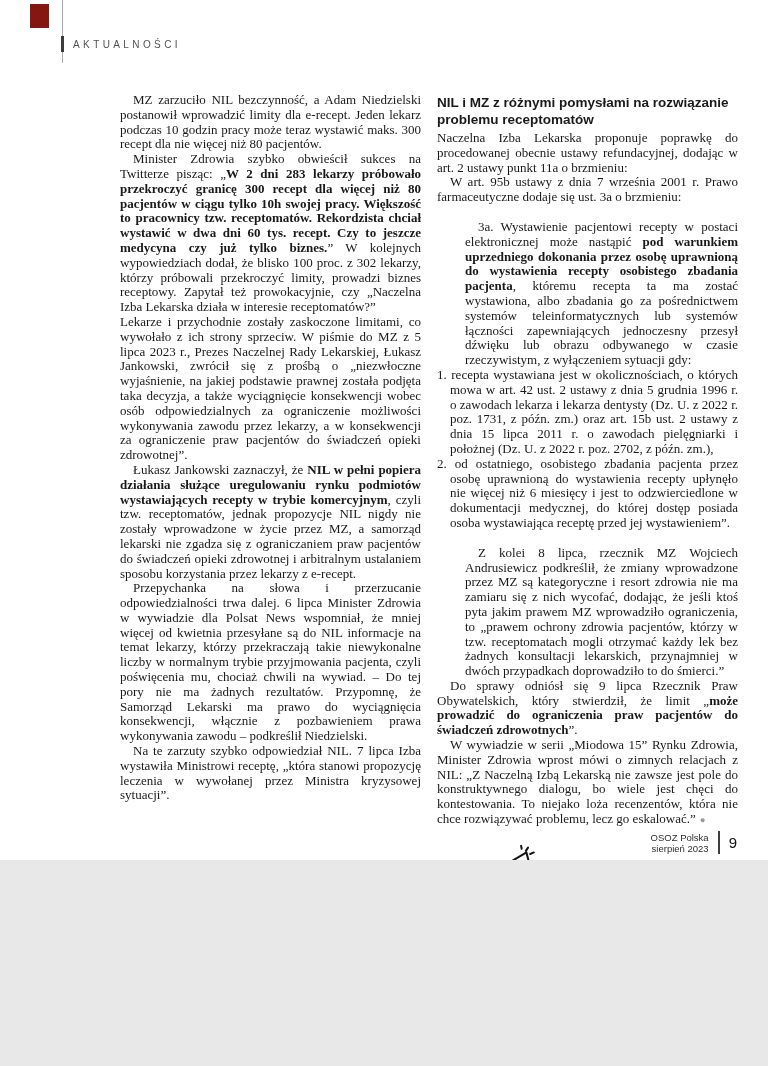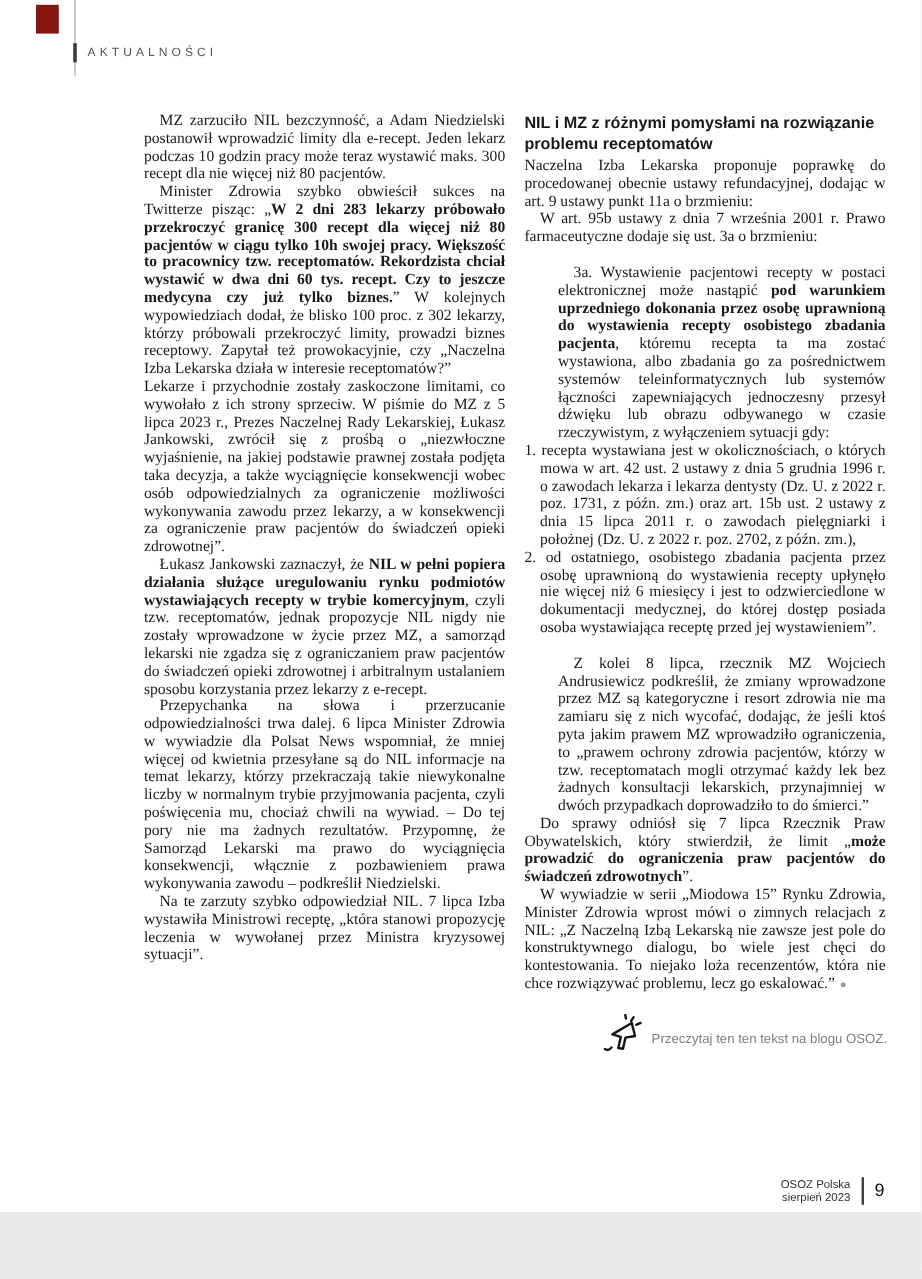--- a/index.html
+++ b/index.html
@@ -1,16 +1,16 @@
 <!DOCTYPE html>
 <html lang="pl"><head>
 <meta charset="utf-8">
 <style>
   html,body { margin:0; padding:0; background:#e8e8e8; }
-  .page { position:relative; width:768px; height:1010px; background:#ffffff; overflow:hidden; margin:0 auto; }
+  .page { position:relative; width:768px; height:860px; background:#ffffff; overflow:hidden; margin:0 auto; }
 
   .corner-accent { position:absolute; left:30px; top:4px; width:19px; height:24px; }
   .header-rule { position:absolute; left:62px; top:0; width:1px; height:63px; background:#a9a9a9; }
   .header-tick { position:absolute; left:61px; top:36px; width:3px; height:16px; background:#3c3c3c; }
   .section-label { position:absolute; left:73px; top:39px; font:400 10px "Liberation Sans",sans-serif;
                    letter-spacing:3.4px; color:#525252; }
 
   .columns { position:absolute; left:120px; top:93px; width:618px; display:flex; gap:16px; }
   .col { width:301px; font:13px/14.8px "Liberation Serif",serif; color:#191919;
          text-align:justify; hyphens:auto; -webkit-hyphens:auto; }
@@ -47,27 +47,27 @@
     <div class="col">
         <p class="ind "><span>MZ zarzuciło NIL bezczynność, a Adam Niedzielski postanowił wprowadzić limity dla e-recept. Jeden lekarz podczas 10 godzin pracy może teraz wystawić maks. 300 recept dla nie więcej niż 80 pacjentów.</span></p>
         <p class="ind "><span>Minister Zdrowia szybko obwieścił sukces na Twitterze pisząc: „</span><span class="b">W 2 dni 283 lekarzy próbowało przekroczyć granicę 300 recept dla więcej niż 80 pacjentów w ciągu tylko 10h swojej pracy. Większość to pracownicy tzw. receptomatów. Rekordzista chciał wystawić w dwa dni 60 tys. recept. Czy to jeszcze medycyna czy już tylko biznes.</span><span>” W kolejnych wypowiedziach dodał, że blisko 100 proc. z 302 lekarzy, którzy próbowali przekroczyć limity, prowadzi biznes receptowy. Zapytał też prowokacyjnie, czy „Naczelna Izba Lekarska działa w interesie receptomatów?”</span></p>
         <p class=""><span>Lekarze i przychodnie zostały zaskoczone limitami, co wywołało z ich strony sprzeciw. W piśmie do MZ z 5 lipca 2023 r., Prezes Naczelnej Rady Lekarskiej, Łukasz Jankowski, zwrócił się z prośbą o „niezwłoczne wyjaśnienie, na jakiej podstawie prawnej została podjęta taka decyzja, a także wyciągnięcie konsekwencji wobec osób odpowiedzialnych za ograniczenie możliwości wykonywania zawodu przez lekarzy, a w konsekwencji za ograniczenie praw pacjentów do świadczeń opieki zdrowotnej”.</span></p>
         <p class="ind "><span>Łukasz Jankowski zaznaczył, że </span><span class="b">NIL w pełni popiera działania służące uregulowaniu rynku podmiotów wystawiających recepty w trybie komercyjnym</span><span>, czyli tzw. receptomatów, jednak propozycje NIL nigdy nie zostały wprowadzone w życie przez MZ, a samorząd lekarski nie zgadza się z ograniczaniem praw pacjentów do świadczeń opieki zdrowotnej i arbitralnym ustalaniem sposobu korzystania przez lekarzy z e-recept.</span></p>
         <p class="ind "><span>Przepychanka na słowa i przerzucanie odpowiedzialności trwa dalej. 6 lipca Minister Zdrowia w wywiadzie dla Polsat News wspomniał, że mniej więcej od kwietnia przesyłane są do NIL informacje na temat lekarzy, którzy przekraczają takie niewykonalne liczby w normalnym trybie przyjmowania pacjenta, czyli poświęcenia mu, chociaż chwili na wywiad. – Do tej pory nie ma żadnych rezultatów. Przypomnę, że Samorząd Lekarski ma prawo do wyciągnięcia konsekwencji, włącznie z pozbawieniem prawa wykonywania zawodu – podkreślił Niedzielski.</span></p>
         <p class="ind "><span>Na te zarzuty szybko odpowiedział NIL. 7 lipca Izba wystawiła Ministrowi receptę, „która stanowi propozycję leczenia w wywołanej przez Ministra kryzysowej sytuacji”.</span></p>
       </div>
     <div class="col">
         <h3>NIL i MZ z różnymi pomysłami na rozwiązanie problemu receptomatów</h3>
-        <p class=""><span>Naczelna Izba Lekarska proponuje poprawkę do procedowanej obecnie ustawy refundacyjnej, dodając w art. 9 ustawy punkt 11a o brzmieniu:</span></p>
+        <p class=""><span>Naczelna Izba Lekarska proponuje poprawkę do procedowanej obecnie ustawy refundacyjnej, dodając w art. 2 ustawy punkt 11a o brzmieniu:</span></p>
         <p class="ind "><span>W art. 95b ustawy z dnia 7 września 2001 r. Prawo farmaceutyczne dodaje się ust. 3a o brzmieniu:</span></p>
         <p class="ind sp "><span>3a. Wystawienie pacjentowi recepty w postaci elektronicznej może nastąpić </span><span class="b">pod warunkiem uprzedniego dokonania przez osobę uprawnioną do wystawienia recepty osobistego zbadania pacjenta</span><span>, któremu recepta ta ma zostać wystawiona, albo zbadania go za pośrednictwem systemów teleinformatycznych lub systemów łączności zapewniających jednoczesny przesył dźwięku lub obrazu odbywanego w czasie rzeczywistym, z wyłączeniem sytuacji gdy:</span></p>
         <p class="list"><span>1. recepta wystawiana jest w okolicznościach, o których mowa w art. 42 ust. 2 ustawy z dnia 5 grudnia 1996 r. o zawodach lekarza i lekarza dentysty (Dz. U. z 2022 r. poz. 1731, z późn. zm.) oraz art. 15b ust. 2 ustawy z dnia 15 lipca 2011 r. o zawodach pielęgniarki i położnej (Dz. U. z 2022 r. poz. 2702, z późn. zm.),</span></p>
         <p class="list"><span>2. od ostatniego, osobistego zbadania pacjenta przez osobę uprawnioną do wystawienia recepty upłynęło nie więcej niż 6 miesięcy i jest to odzwierciedlone w dokumentacji medycznej, do której dostęp posiada osoba wystawiająca receptę przed jej wystawieniem”.</span></p>
         <p class="ind sp "><span>Z kolei 8 lipca, rzecznik MZ Wojciech Andrusiewicz podkreślił, że zmiany wprowadzone przez MZ są kategoryczne i resort zdrowia nie ma zamiaru się z nich wycofać, dodając, że jeśli ktoś pyta jakim prawem MZ wprowadziło ograniczenia, to „prawem ochrony zdrowia pacjentów, którzy w tzw. receptomatach mogli otrzymać każdy lek bez żadnych konsultacji lekarskich, przynajmniej w dwóch przypadkach doprowadziło to do śmierci.”</span></p>
-        <p class="ind "><span>Do sprawy odniósł się 7 lipca Rzecznik Praw Obywatelskich, który stwierdził, że limit „</span><span class="b">może prowadzić do ograniczenia praw pacjentów do świadczeń zdrowotnych</span><span>”.</span></p>
+        <p class="ind "><span>Do sprawy odniósł się 9 lipca Rzecznik Praw Obywatelskich, który stwierdził, że limit „</span><span class="b">może prowadzić do ograniczenia praw pacjentów do świadczeń zdrowotnych</span><span>”.</span></p>
         <p class="ind "><span>W wywiadzie w serii „Miodowa 15” Rynku Zdrowia, Minister Zdrowia wprost mówi o zimnych relacjach z NIL: „Z Naczelną Izbą Lekarską nie zawsze jest pole do konstruktywnego dialogu, bo wiele jest chęci do kontestowania. To niejako loża recenzentów, która nie chce rozwiązywać problemu, lecz go eskalować.”</span><span class="end-dot">●</span></p>
       </div>
   </div>
 
   <div class="blog-note">
     <svg class="click-icon" viewBox="0 0 32 32" aria-hidden="true">
       <g fill="none" stroke="#151515" stroke-width="1.9" stroke-linejoin="round" stroke-linecap="round">
         <path d="M25 9 L8 14 L14 17.5 L10 25.5 L13.4 27 L17.4 19 L25 19.5 Z" fill="#ffffff" transform="rotate(-14 16 16)"></path>
         <path d="M22.5 5.5 L24.5 2.5"></path>
         <path d="M26.5 8.5 L30 7"></path>

